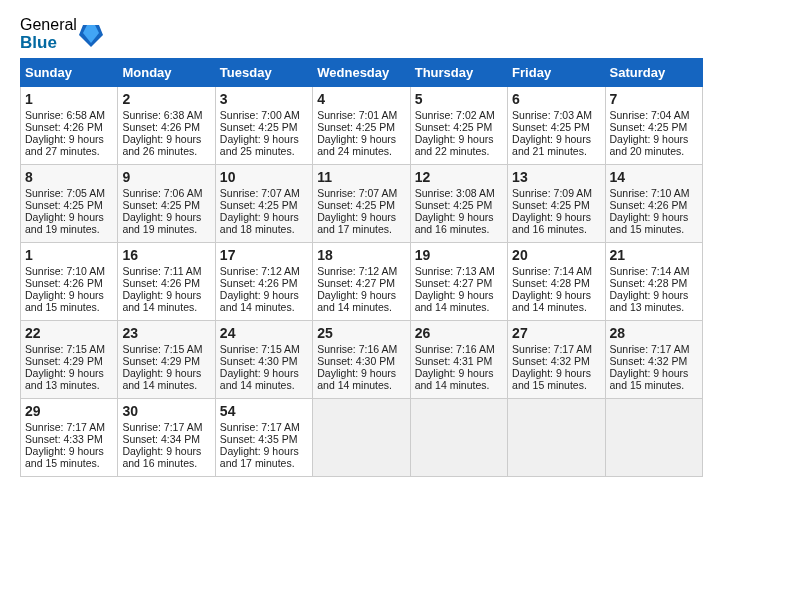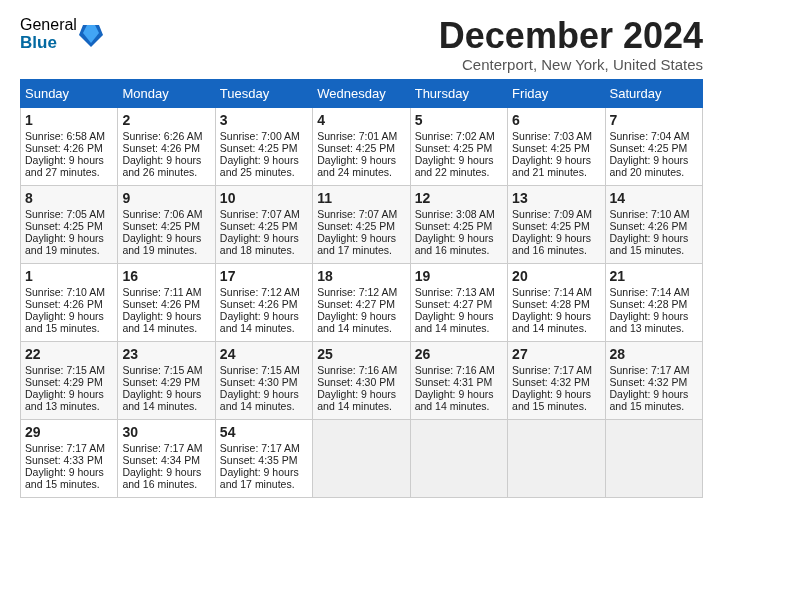--- a/index.html
+++ b/index.html
@@ -55,21 +55,21 @@
     table {
       width: 100%;
       border-collapse: collapse;
       margin-top: 6px;
       table-layout: fixed;
     }
     th {
       background-color: #1565C0;
       color: #fff;
       font-size: 13px;
-      font-weight: normal;
+      font-weight: bold;
       padding: 6px 4px;
       text-align: left;
       border: 1px solid #1565C0;
     }
     td {
       border: 1px solid #ccc;
       vertical-align: top;
       padding: 4px 4px 4px 4px;
       font-size: 10.5px;
       color: #222;
@@ -97,42 +97,38 @@
     <div class="logo">
       <div class="logo-text">
         <span>General</span>
         <span class="logo-blue">Blue</span>
       </div>
       <svg class="logo-icon" viewBox="0 0 24 30" xmlns="http://www.w3.org/2000/svg">
         <polygon points="4,6 20,6 24,16 12,28 0,16" fill="#1565C0"></polygon>
         <polygon points="8,6 16,6 20,14 12,24 4,14" fill="#42A5F5"></polygon>
       </svg>
     </div>
-    <div class="title-block">
-      <div class="main-title">December 2024</div>
-      <div class="subtitle">Centerport, New York, United States</div>
-    </div>
   </div>
 
   <table>
     <thead>
       <tr>
         <th>Sunday</th>
         <th>Monday</th>
         <th>Tuesday</th>
         <th>Wednesday</th>
         <th>Thursday</th>
         <th>Friday</th>
         <th>Saturday</th>
       </tr>
     </thead>
     <tbody id="calendar-body">
     <tr>
           <td><span class="day-num">1</span><span>Sunrise: 6:58 AM</span><br><span>Sunset: 4:26 PM</span><br><span>Daylight: 9 hours and 27 minutes.</span></td>
-          <td><span class="day-num">2</span><span>Sunrise: 6:26 AM</span><br><span>Sunset: 4:26 PM</span><br><span>Daylight: 9 hours and 26 minutes.</span></td>
+          <td><span class="day-num">2</span><span>Sunrise: 6:38 AM</span><br><span>Sunset: 4:26 PM</span><br><span>Daylight: 9 hours and 26 minutes.</span></td>
           <td><span class="day-num">3</span><span>Sunrise: 7:00 AM</span><br><span>Sunset: 4:25 PM</span><br><span>Daylight: 9 hours and 25 minutes.</span></td>
           <td><span class="day-num">4</span><span>Sunrise: 7:01 AM</span><br><span>Sunset: 4:25 PM</span><br><span>Daylight: 9 hours and 24 minutes.</span></td>
           <td><span class="day-num">5</span><span>Sunrise: 7:02 AM</span><br><span>Sunset: 4:25 PM</span><br><span>Daylight: 9 hours and 22 minutes.</span></td>
           <td><span class="day-num">6</span><span>Sunrise: 7:03 AM</span><br><span>Sunset: 4:25 PM</span><br><span>Daylight: 9 hours and 21 minutes.</span></td>
           <td><span class="day-num">7</span><span>Sunrise: 7:04 AM</span><br><span>Sunset: 4:25 PM</span><br><span>Daylight: 9 hours and 20 minutes.</span></td>
         </tr>
         <tr>
           <td><span class="day-num">8</span><span>Sunrise: 7:05 AM</span><br><span>Sunset: 4:25 PM</span><br><span>Daylight: 9 hours and 19 minutes.</span></td>
           <td><span class="day-num">9</span><span>Sunrise: 7:06 AM</span><br><span>Sunset: 4:25 PM</span><br><span>Daylight: 9 hours and 19 minutes.</span></td>
           <td><span class="day-num">10</span><span>Sunrise: 7:07 AM</span><br><span>Sunset: 4:25 PM</span><br><span>Daylight: 9 hours and 18 minutes.</span></td>

